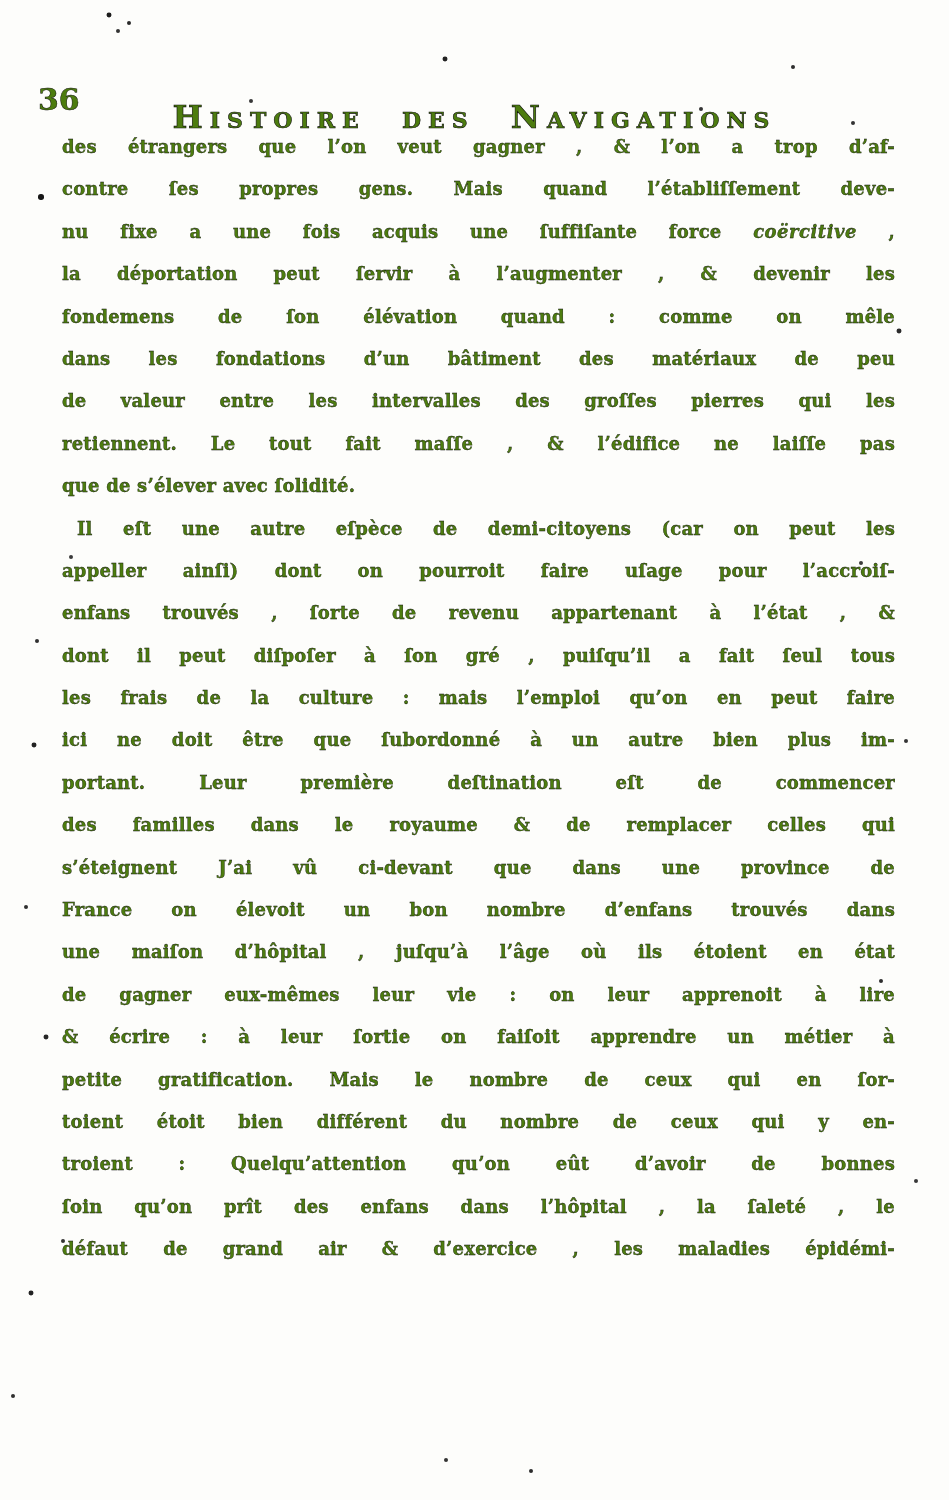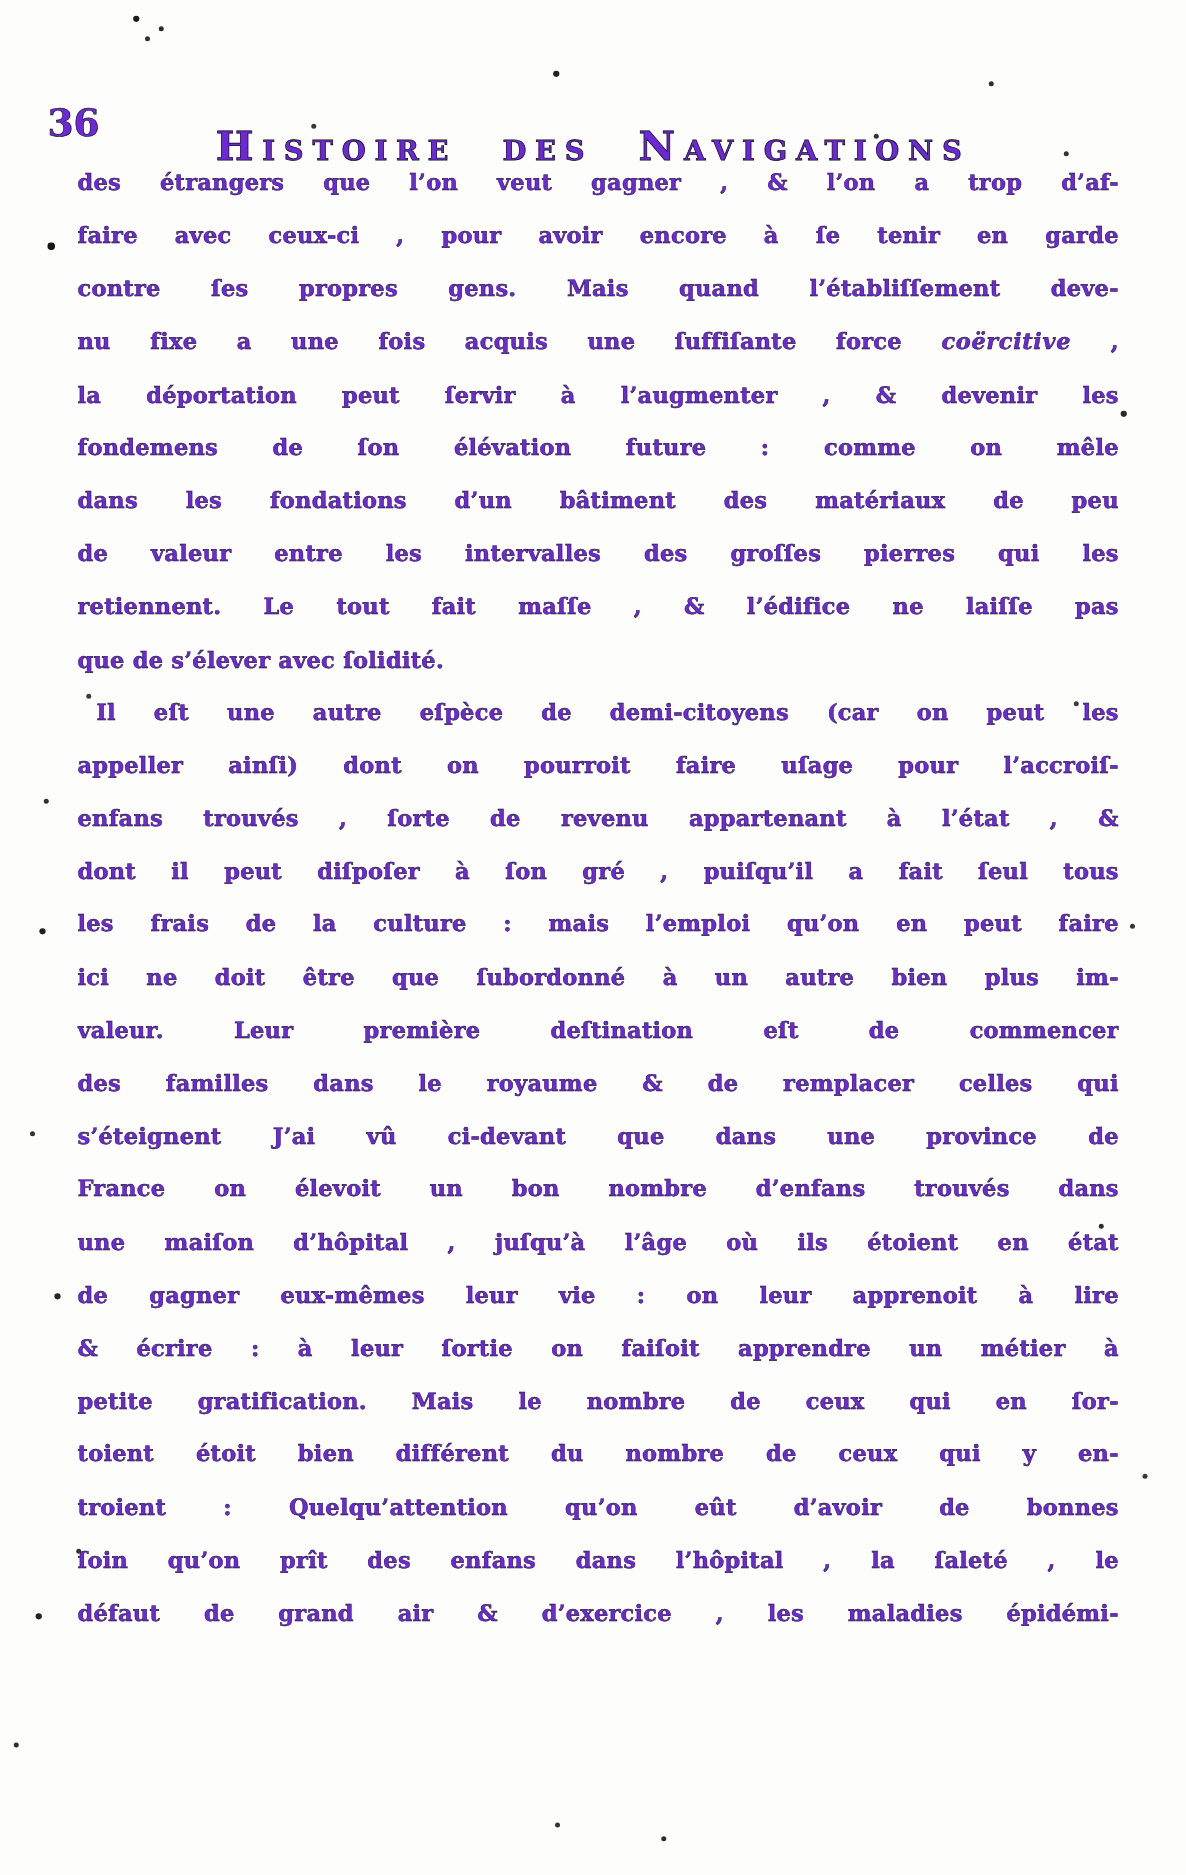--- a/index.html
+++ b/index.html
@@ -6,21 +6,21 @@
     margin: 0;
     padding: 0;
     background: #e8e8e6;
   }
   .page {
     position: relative;
     width: 949px;
     height: 1500px;
     margin: 0 auto;
     background: #fdfdfb;
-    color: #6d28d9;
+    color: #4d7c0f;
     font-family: "DejaVu Serif", "Liberation Serif", serif;
     overflow: hidden;
     text-decoration: underline;
   }
   
   .header {
     position: absolute;
     top: 78px;
     left: 0;
     right: 0;
@@ -107,36 +107,35 @@
 <div class="page">
   <div class="specks"></div>
 
   <div class="header">
     <div class="page-number">36</div>
     <div class="running-title">Histoire des Navigations</div>
   </div>
 
   <div class="text-block">
       <div class="line">des étrangers que l’on veut gagner , &amp; l’on a trop d’af-</div>
-      <div class="line">faire avec ceux-ci , pour avoir encore à ſe tenir en garde</div>
       <div class="line">contre ſes propres gens. Mais quand l’établiſſement deve-</div>
       <div class="line">nu fixe a une fois acquis une ſuffiſante force <i>coërcitive</i> ,</div>
       <div class="line">la déportation peut ſervir à l’augmenter , &amp; devenir les</div>
-      <div class="line">fondemens de ſon élévation future : comme on mêle</div>
+      <div class="line">fondemens de ſon élévation quand : comme on mêle</div>
       <div class="line">dans les fondations d’un bâtiment des matériaux de peu</div>
       <div class="line">de valeur entre les intervalles des groſſes pierres qui les</div>
       <div class="line">retiennent. Le tout fait maſſe , &amp; l’édifice ne laiſſe pas</div>
       <div class="line no-just">que de s’élever avec ſolidité.</div>
       <div class="line indent">Il eſt une autre eſpèce de demi-citoyens (car on peut les</div>
       <div class="line">appeller ainſi) dont on pourroit faire uſage pour l’accroiſ-</div>
       <div class="line">enfans trouvés , ſorte de revenu appartenant à l’état , &amp;</div>
       <div class="line">dont il peut diſpoſer à ſon gré , puiſqu’il a fait ſeul tous</div>
       <div class="line">les frais de la culture : mais l’emploi qu’on en peut faire</div>
       <div class="line">ici ne doit être que ſubordonné à un autre bien plus im-</div>
-      <div class="line">valeur. Leur première deſtination eſt de commencer</div>
+      <div class="line">portant. Leur première deſtination eſt de commencer</div>
       <div class="line">des familles dans le royaume &amp; de remplacer celles qui</div>
       <div class="line">s’éteignent J’ai vû ci-devant que dans une province de</div>
       <div class="line">France on élevoit un bon nombre d’enfans trouvés dans</div>
       <div class="line">une maiſon d’hôpital , juſqu’à l’âge où ils étoient en état</div>
       <div class="line">de gagner eux-mêmes leur vie : on leur apprenoit à lire</div>
       <div class="line">&amp; écrire : à leur ſortie on faiſoit apprendre un métier à</div>
       <div class="line">petite gratification. Mais le nombre de ceux qui en ſor-</div>
       <div class="line">toient étoit bien différent du nombre de ceux qui y en-</div>
       <div class="line">troient : Quelqu’attention qu’on eût d’avoir de bonnes</div>
       <div class="line">ſoin qu’on prît des enfans dans l’hôpital , la ſaleté , le</div>

